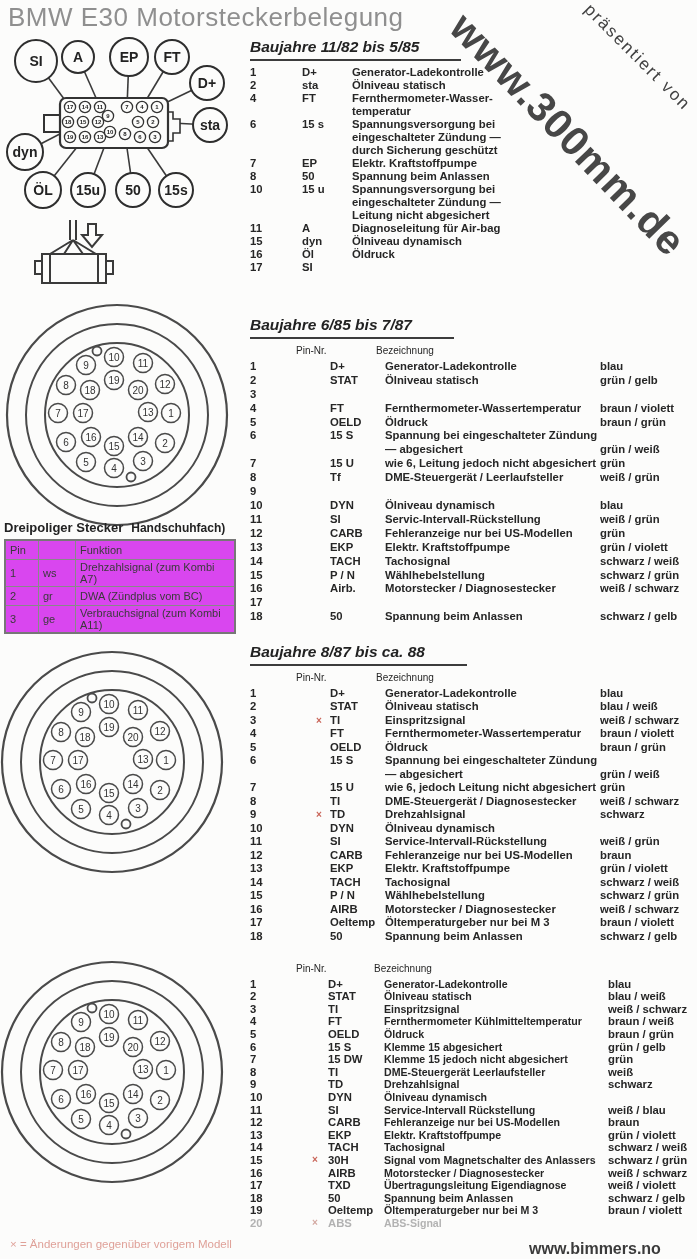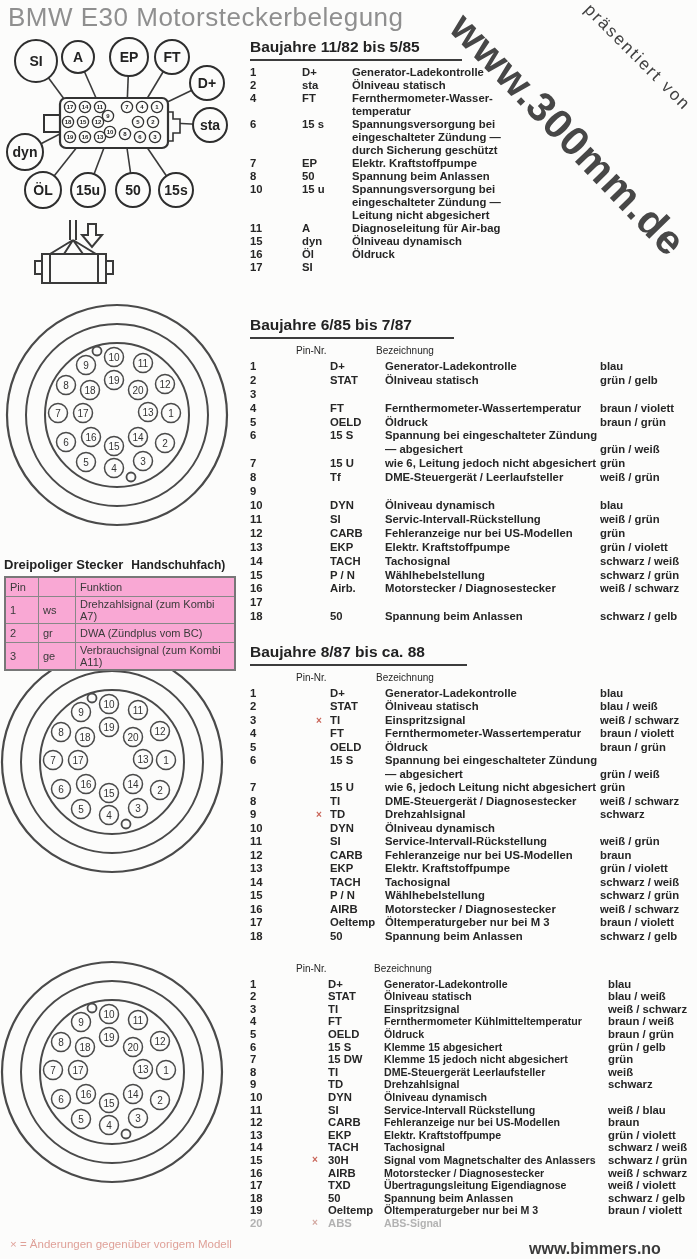--- a/index.html
+++ b/index.html
@@ -15,33 +15,33 @@
   }
   
   #top-connector{position:absolute;left:0;top:35px;width:250px;height:215px;}
   #latch{position:absolute;left:30px;top:220px;width:90px;height:75px;}
   .round{position:absolute;width:230px;height:230px;}
   #round-1{left:2px;top:300px;}
   #round-2{left:-3px;top:647px;}
   #round-3{left:-3px;top:957px;}
   svg text{font-family:"Liberation Sans", sans-serif;}
   
-  #dreipolig{position:absolute;left:4px;top:557px;width:238px;}
+  #dreipolig{position:absolute;left:4px;top:520px;width:238px;}
   .dp-title{font-size:13px;font-weight:700;color:#222;margin-bottom:4px;}
   .dp-title .sub{font-size:12px;margin-left:8px;}
-  #dreipolig table{border-collapse:collapse;width:232px;background:#f9a8d4;border:2px solid #777;}
+  #dreipolig table{border-collapse:collapse;width:232px;background:#d946ef;border:2px solid #777;}
   #dreipolig td{border:1px solid #888;padding:1px 4px;font-size:11px;color:#3a3a3a;height:16px;}
   #dreipolig td.dp-pin{width:24px;}
   #dreipolig td.dp-col{width:28px;}
   
   .sec{position:absolute;left:250px;width:447px;}
   #sec-0{top:38px;} #sec-1{top:316px;} #sec-2{top:643px;} #sec-3{top:963px;}
   .sec-heading{
     font-size:15.5px;font-weight:700;color:#222;display:inline-block;
-    border-bottom:2.5px solid #3c3c3c;padding:0 42px 3px 0;margin:0 0 5px 0;
+    border-bottom:2.5px solid #3c3c3c;padding:0 42px 3px 0;margin:0 0 5px 0;font-style:italic;
   }
   .colhead,.row{display:grid;align-items:start;}
   .colhead{font-weight:400;font-size:10px;margin-bottom:2px;padding-left:46px;}
   .colhead span{white-space:nowrap;}
   .row{font-weight:700;font-size:11.3px;}
   .s0 .row{grid-template-columns:52px 0px 50px 160px 0px;line-height:13px;}
   .s1 .row,.s1 .colhead,
   .s2 .row,.s2 .colhead{grid-template-columns:66px 14px 55px 215px 97px;line-height:13.9px;}
   .s2 .row,.s2 .colhead{line-height:13.5px;}
   .s3 .row,.s3 .colhead{grid-template-columns:62px 16px 56px 224px 89px;line-height:12.6px;}

